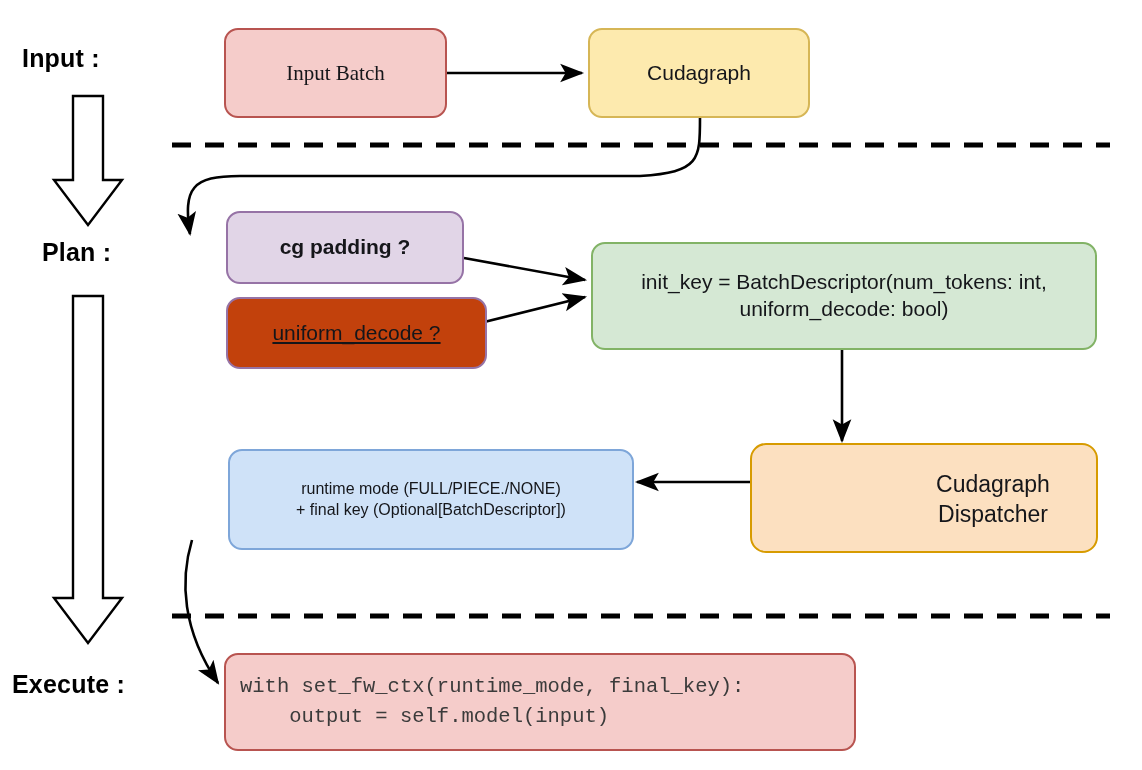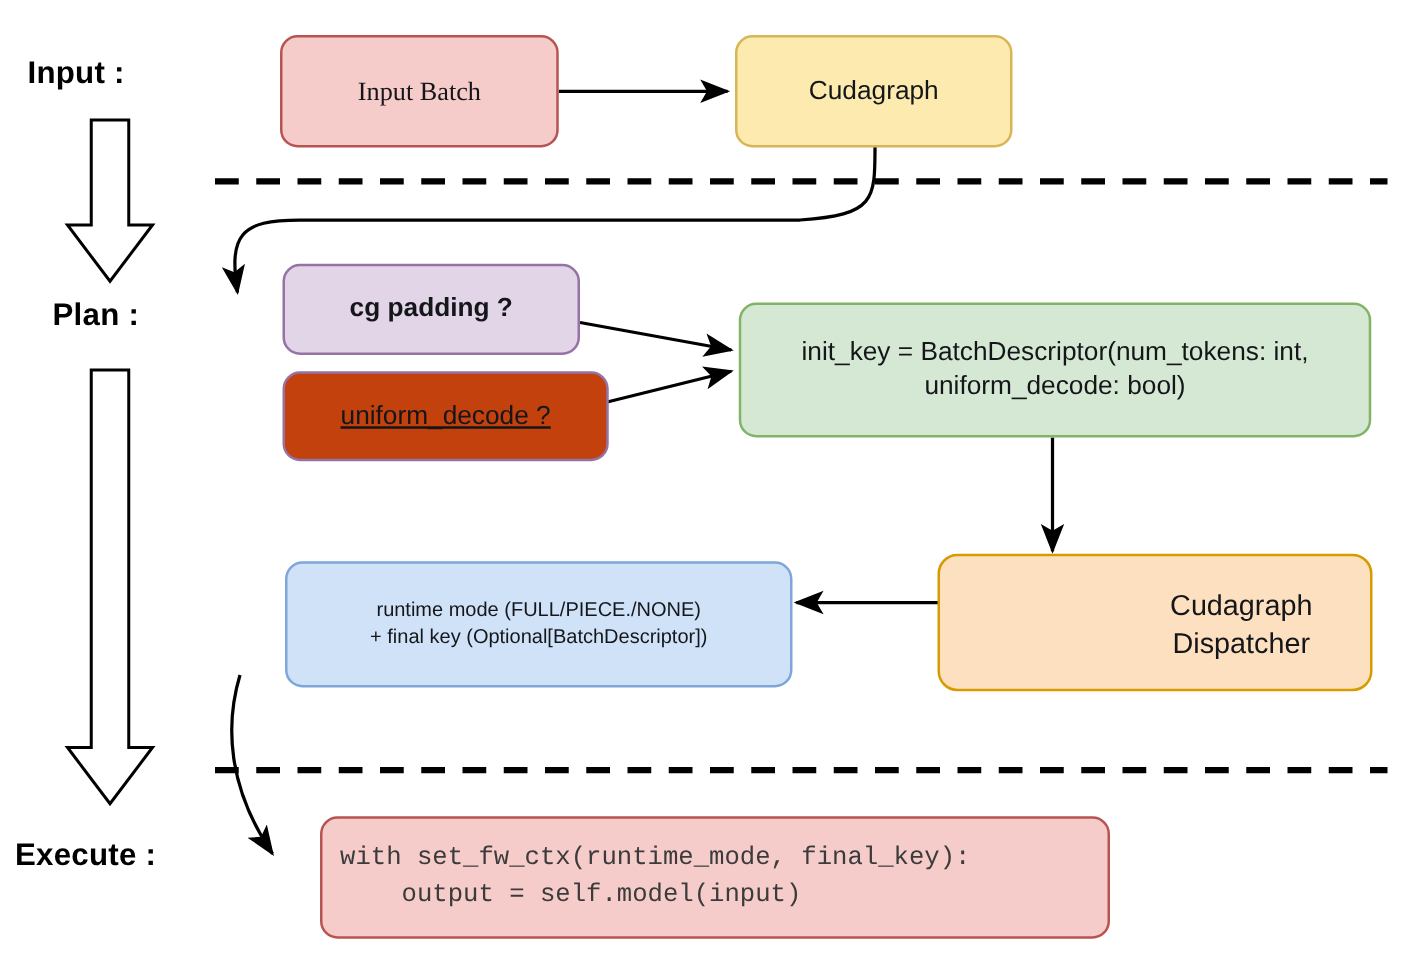--- a/index.html
+++ b/index.html
@@ -51,21 +51,20 @@
   }
   .code-node {
     font-family: "Liberation Mono", monospace;
     font-size: 20.5px;
     line-height: 1.45;
     text-align: left;
     justify-content: flex-start;
     color: #3b3b3b;
     padding-left: 14px;
     white-space: pre;
-    margin-left: 32px;
   }
   .nested-label {
     position: absolute;
     font-size: 23px;
     line-height: 1.3;
     text-align: center;
     color: #15161a;
     white-space: pre-line;
   }
 </style>

